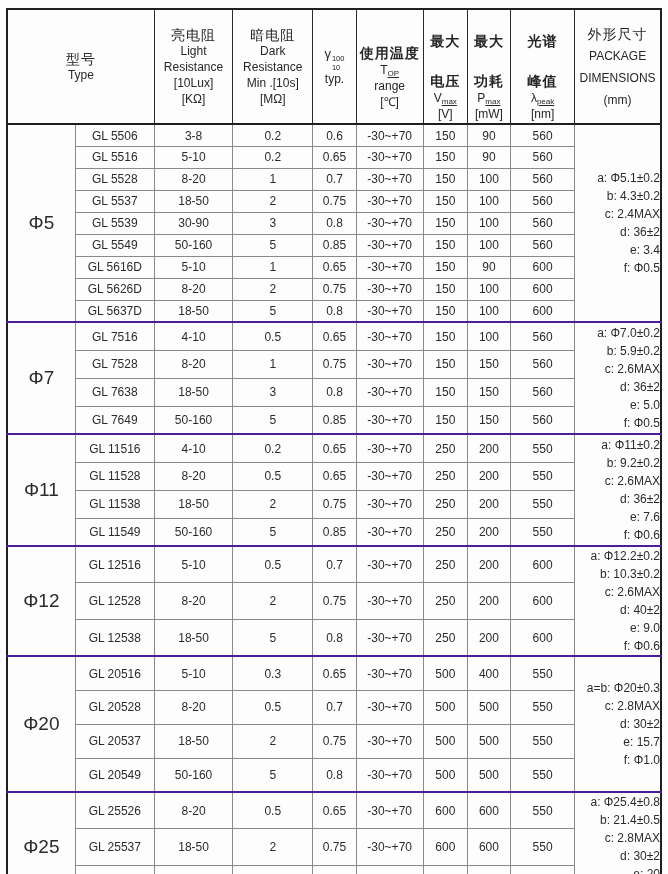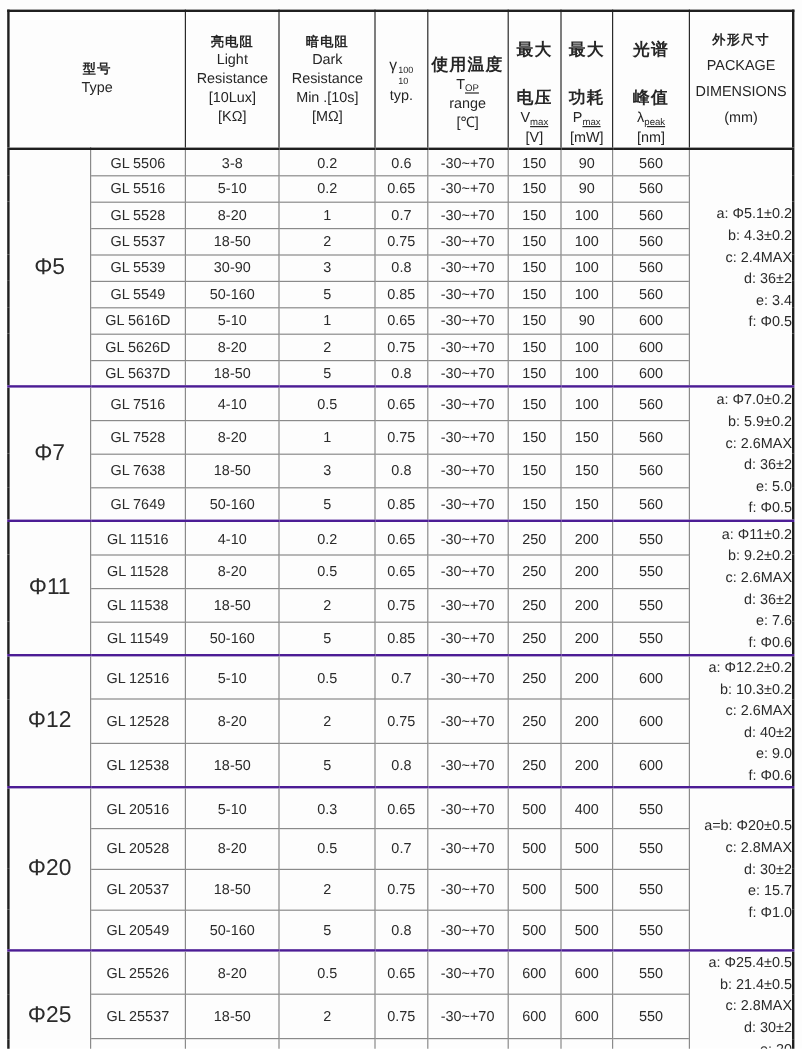--- a/index.html
+++ b/index.html
@@ -22,21 +22,21 @@
     font-size:12px;
     overflow:hidden;
   }
   thead th {
     border:1px solid #2a2a2a;
     border-bottom:2px solid #1f1f1f;
     font-weight:normal;
     line-height:1.32;
     height:86px;
   }
-  .zh { font-weight:bold; font-size:11px; letter-spacing:1px; }
+  .zh { font-weight:normal; font-size:14px; letter-spacing:1px; }
   .zh-sm { font-weight:bold; font-size:14px; letter-spacing:1px;margin-top:22px; }
   .th-type .zh { margin-bottom:0; }
   sub.small { font-size:8px; vertical-align:-2px;text-decoration:underline; }
   .gstack {
     display:inline-flex; flex-direction:column;
     font-size:7.5px; line-height:1.1; text-align:left;
     vertical-align:-3px; margin-left:1px;
   }
   .gamma-sym { font-size:13px; }
   tbody td { color:#2b2b2b; }
@@ -370,21 +370,21 @@
           <td rowspan="4" class="group-cell">Φ20</td>
           <td>GL 20516</td>
           <td>5-10</td>
           <td>0.3</td>
           <td>0.65</td>
           <td>-30~+70</td>
           <td>500</td>
           <td>400</td>
           <td>550</td>
           <td rowspan="4" class="package-cell">
-            <div>a=b: Φ20±0.5</div>
+            <div>a=b: Φ20±0.3</div>
             <div>c: 2.8MAX</div>
             <div>d: 30±2</div>
             <div>e: 15.7</div>
             <div>f: Φ1.0</div>
           </td>
         </tr>
         <tr class="rh34">
           <td>GL 20528</td>
           <td>8-20</td>
           <td>0.5</td>
@@ -418,21 +418,21 @@
           <td rowspan="3" class="group-cell">Φ25</td>
           <td>GL 25526</td>
           <td>8-20</td>
           <td>0.5</td>
           <td>0.65</td>
           <td>-30~+70</td>
           <td>600</td>
           <td>600</td>
           <td>550</td>
           <td rowspan="3" class="package-cell">
-            <div>a: Φ25.4±0.5</div>
+            <div>a: Φ25.4±0.8</div>
             <div>b: 21.4±0.5</div>
             <div>c: 2.8MAX</div>
             <div>d: 30±2</div>
             <div>e: 20</div>
             <div>f: Φ1.0</div>
           </td>
         </tr>
         <tr class="rh36">
           <td>GL 25537</td>
           <td>18-50</td>

